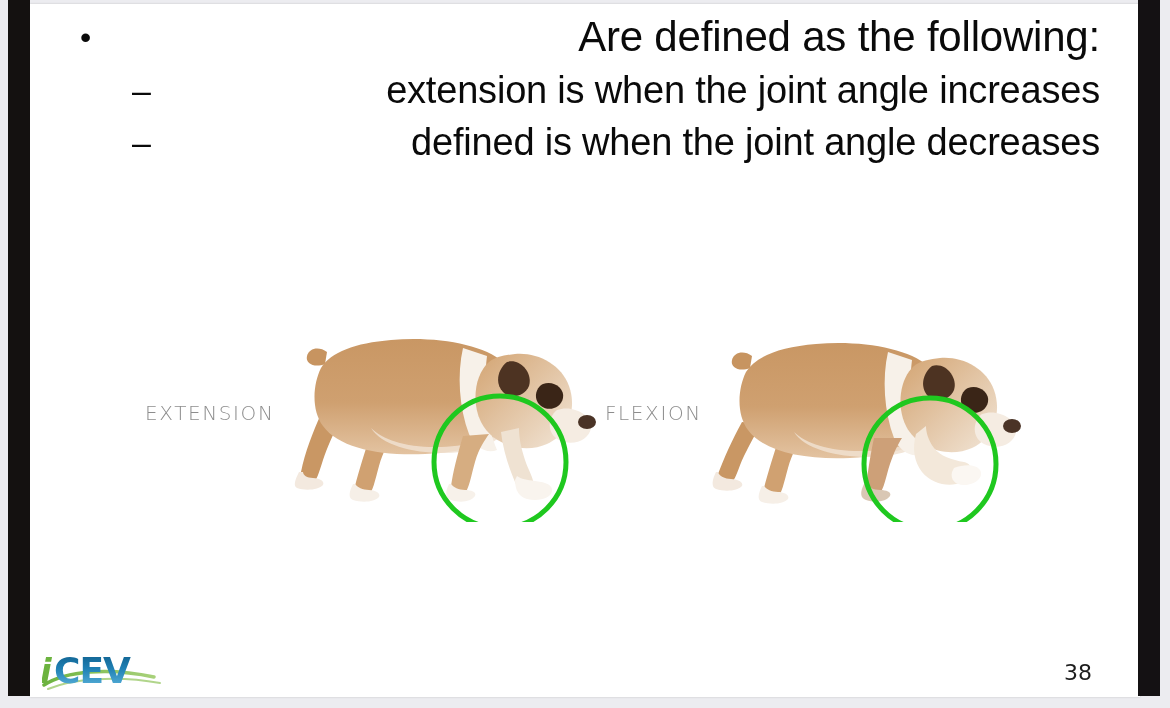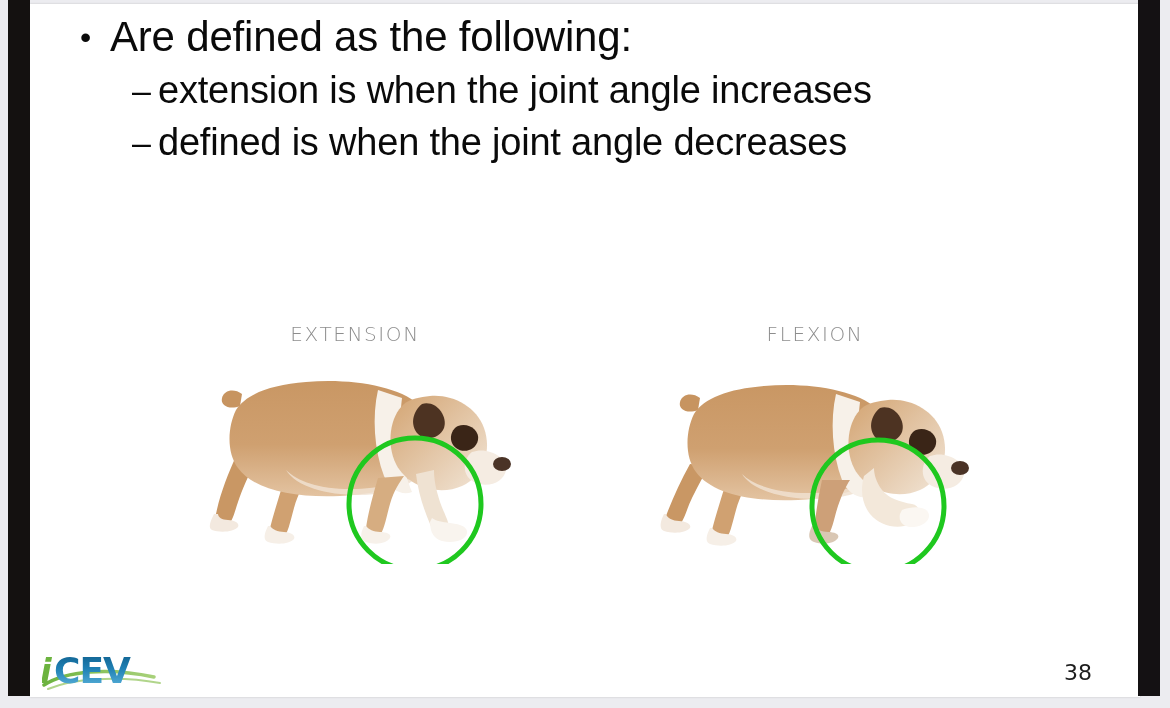--- a/index.html
+++ b/index.html
@@ -77,36 +77,37 @@
     line-height: 54px;
   }
   .level2 .bullet-mark {
     width: 26px;
     font-size: 34px;
     line-height: 52px;
   }
   .bullet-text {
     flex: 1 1 auto;
     letter-spacing: -0.2px;
+    text-align: right;
   }
 
   
   #figures {
     position: absolute;
     left: 0;
     top: 318px;
     width: 1110px;
     display: flex;
     justify-content: center;
     gap: 40px;
   }
   .figure {
     width: 420px;
     display: flex;
-    flex-direction: column;
+    flex-direction: row;
     align-items: center;
   }
   .figure-caption {
     font-size: 20px;
     letter-spacing: 1.6px;
     color: #8d8d8d;
     font-family: "DejaVu Sans", sans-serif;
     font-weight: 300;
     margin-bottom: 18px;
   }

